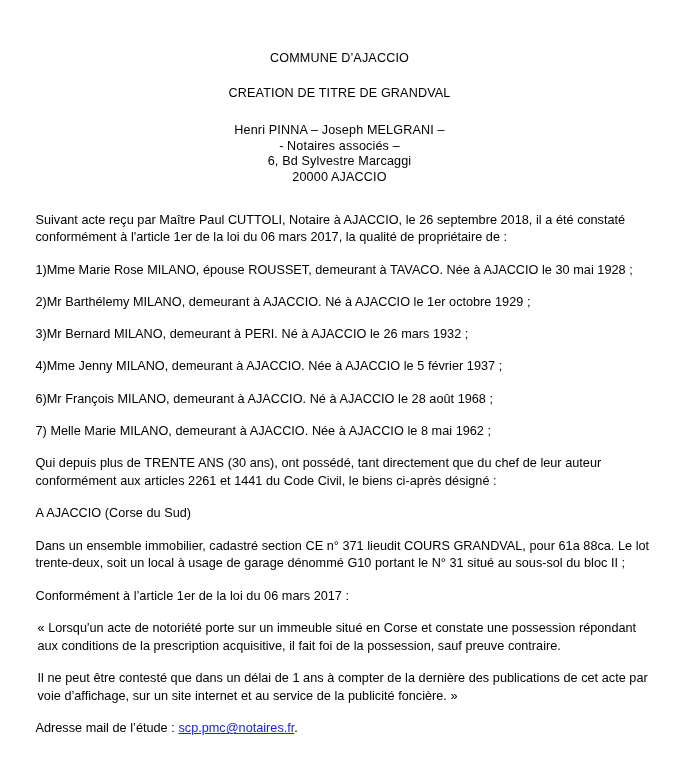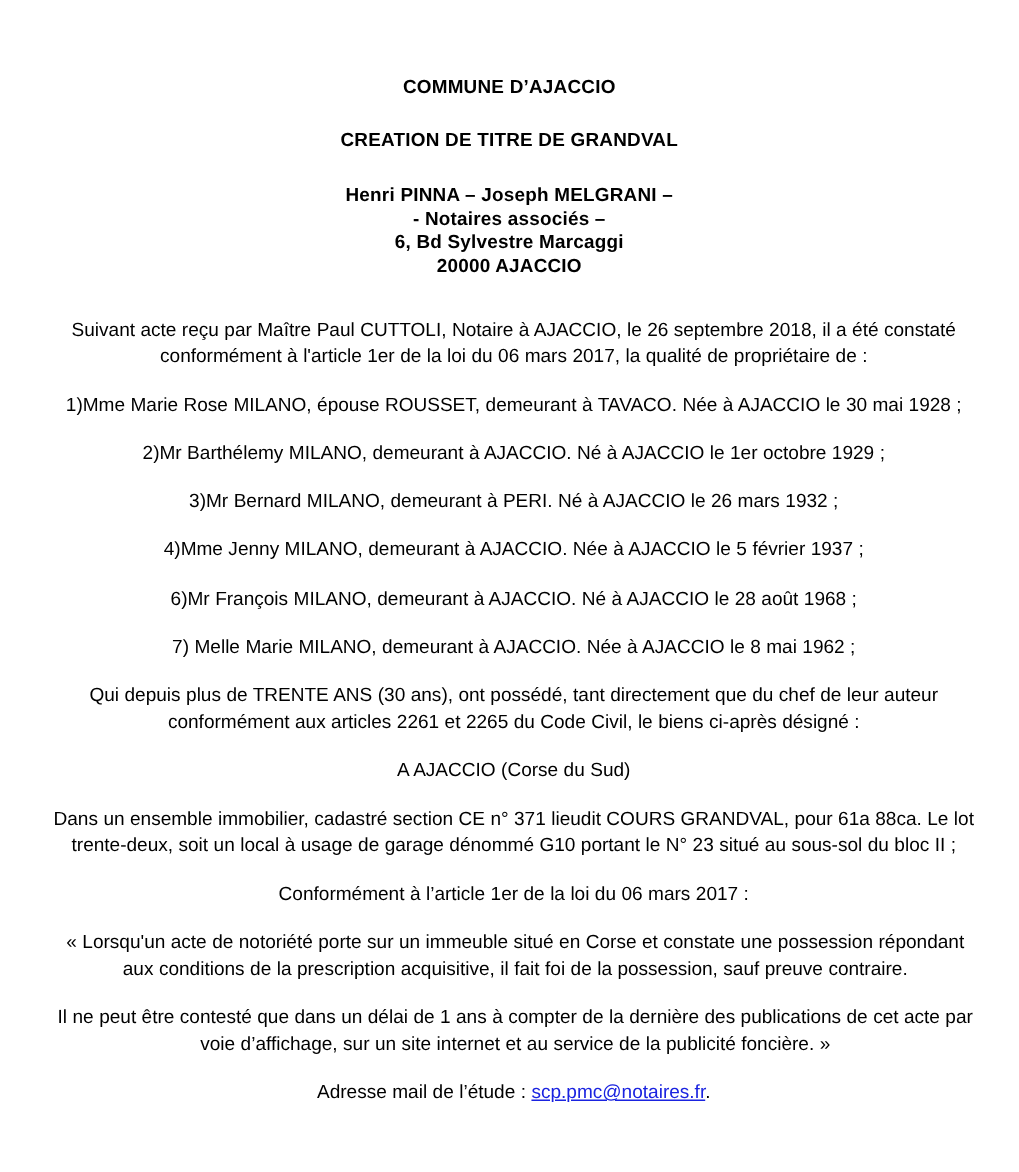--- a/index.html
+++ b/index.html
@@ -20,21 +20,21 @@
     box-sizing: border-box;
     padding: 0;
     background: #ffffff;
     position: relative;
   }
   .header-block {
     text-align: center;
     padding-top: 48px;
   }
   .header-line {
-    font-weight: bold;
+    font-weight: normal;
     font-size: 12.6px;
     line-height: 1.0;
     letter-spacing: 0.15px;
   }
   .h-commune { margin-bottom: 0; padding-top: 4px; }
   .h-creation { padding-top: 22px; }
   .h-names-1 { padding-top: 25px; }
   .h-names-2 { padding-top: 3px; }
   .h-assoc   { padding-top: 3px; text-align: center; }
   .h-addr    { padding-top: 3px; }
@@ -44,21 +44,21 @@
     margin: 0 auto;
     width: 620px;
     padding-left: 6px;
     box-sizing: border-box;
     padding-top: 28px;
   }
   p.para {
     font-size: 12.7px;
     line-height: 1.40;
     margin: 0 0 14.5px 0;
-    text-align: center;
+    text-align: left;
     word-spacing: 0.1px;
   }
   p.para.indent-quote { padding-left: 2px; }
   a.maillink {
     color: #1a23e0;
     text-decoration: underline;
   }
 </style>
 </head>
 <body>
@@ -78,25 +78,25 @@
 
     <p class="para">Suivant acte reçu par Maître Paul CUTTOLI, Notaire à AJACCIO, le 26 septembre 2018, il a été constaté conformément à l'article 1er de la loi du 06 mars 2017, la qualité de propriétaire de :</p>
 
     <p class="para">1)Mme Marie Rose MILANO, épouse ROUSSET, demeurant à TAVACO. Née à AJACCIO le 30 mai 1928 ;</p>
     <p class="para">2)Mr Barthélemy MILANO, demeurant à AJACCIO. Né à AJACCIO le 1er octobre 1929 ;</p>
     <p class="para">3)Mr Bernard MILANO, demeurant à PERI. Né à AJACCIO le 26 mars 1932 ;</p>
     <p class="para">4)Mme Jenny MILANO, demeurant à AJACCIO. Née à AJACCIO le 5 février 1937 ;</p>
     <p class="para">6)Mr François MILANO, demeurant à AJACCIO. Né à AJACCIO le 28 août 1968 ;</p>
     <p class="para">7) Melle Marie MILANO, demeurant à AJACCIO. Née à AJACCIO le 8 mai 1962 ;</p>
 
-    <p class="para">Qui depuis plus de TRENTE ANS (30 ans), ont possédé, tant directement que du chef de leur auteur conformément aux articles 2261 et 2265 du Code Civil, le biens ci-après désigné :</p>
+    <p class="para">Qui depuis plus de TRENTE ANS (30 ans), ont possédé, tant directement que du chef de leur auteur conformément aux articles 2261 et 1441 du Code Civil, le biens ci-après désigné :</p>
 
     <p class="para">A AJACCIO (Corse du Sud)</p>
 
-    <p class="para">Dans un ensemble immobilier, cadastré section CE n° 371 lieudit COURS GRANDVAL, pour 61a 88ca. Le lot trente-deux, soit un local à usage de garage dénommé G10 portant le N° 23 situé au sous-sol du bloc II ;</p>
+    <p class="para">Dans un ensemble immobilier, cadastré section CE n° 371 lieudit COURS GRANDVAL, pour 61a 88ca. Le lot trente-deux, soit un local à usage de garage dénommé G10 portant le N° 31 situé au sous-sol du bloc II ;</p>
 
     <p class="para">Conformément à l’article 1er de la loi du 06 mars 2017 :</p>
 
     <p class="para indent-quote">« Lorsqu'un acte de notoriété porte sur un immeuble situé en Corse et constate une possession répondant aux conditions de la prescription acquisitive, il fait foi de la possession, sauf preuve contraire.</p>
 
     <p class="para indent-quote">Il ne peut être contesté que dans un délai de 1 ans à compter de la dernière des publications de cet acte par voie d’affichage, sur un site internet et au service de la publicité foncière. »</p>
 
     <p class="para"><span>Adresse mail de l’étude : </span><a class="maillink" href="#">scp.pmc@notaires.fr</a><span>.</span></p>
 
   </div>

